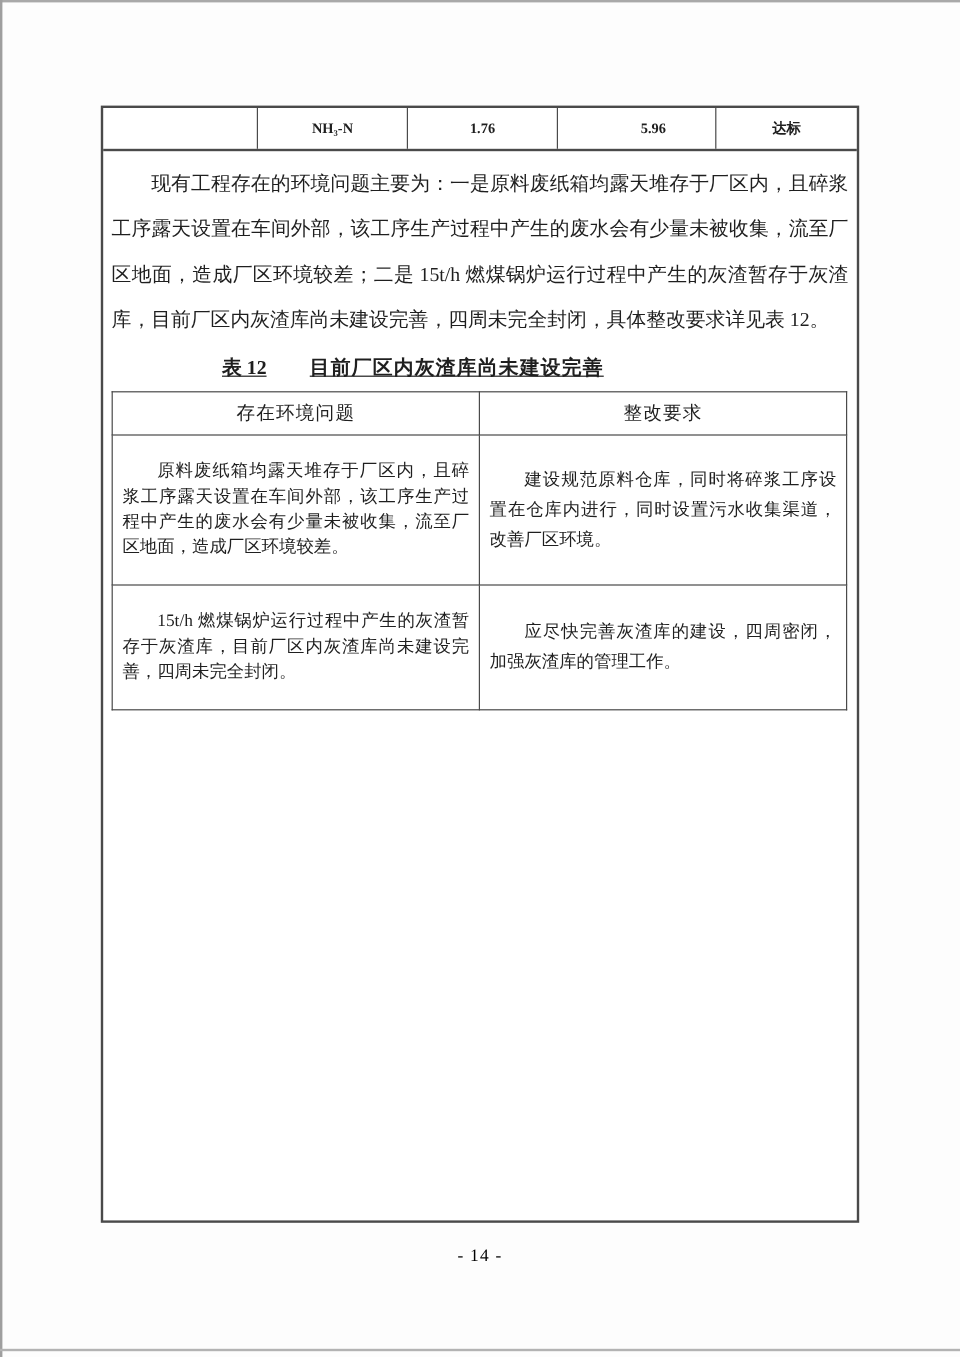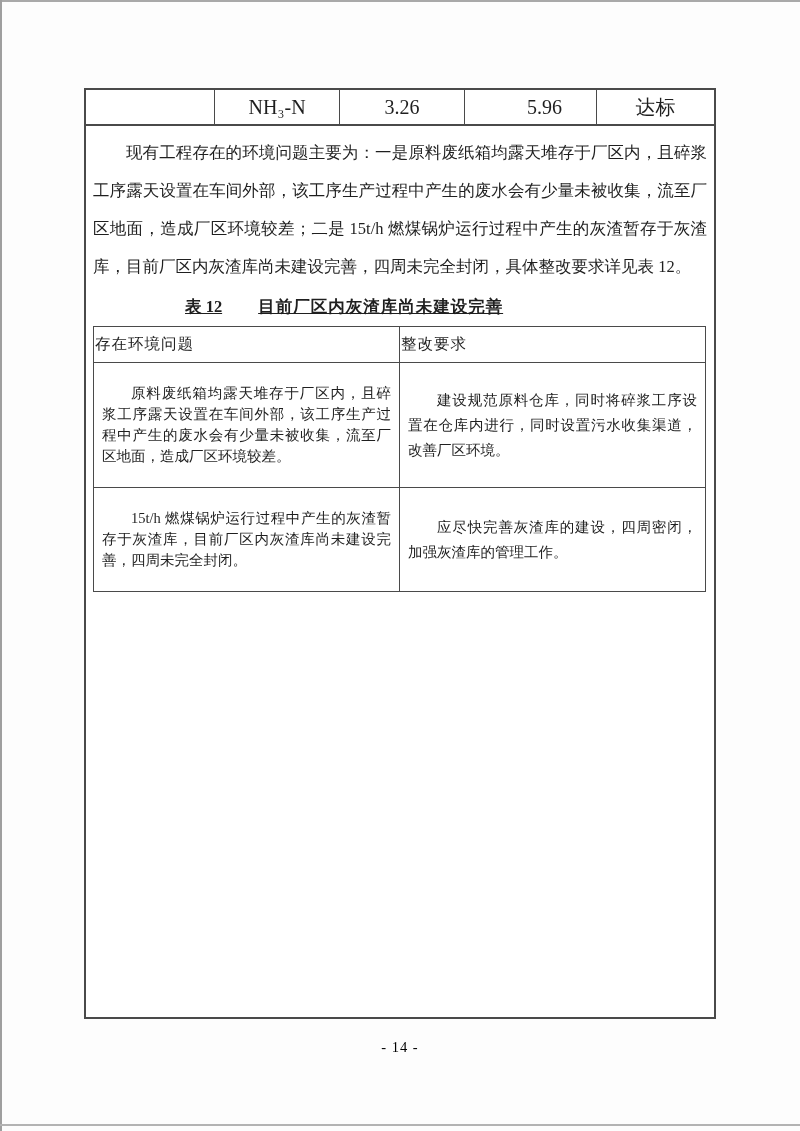--- a/index.html
+++ b/index.html
@@ -22,21 +22,21 @@
     width:632px; height:931px;
     border:2px solid #4a4a4a;
     box-sizing:border-box;
     background:#ffffff;
   }
 
   
   .cont-row { display:flex; height:34px; border-bottom:2px solid #4a4a4a; }
   .cont-cell {
     display:flex; align-items:center; justify-content:center;
-    font-size:20px; box-sizing:border-box;
+    font-size:12px; box-sizing:border-box;font-weight:bold;
   }
   .cont-cell + .cont-cell { border-left:1.5px solid #4a4a4a; }
   .c1 { width:20.4%; } .c2 { width:19.9%; } .c3 { width:19.9%; }
   .c4 { width:21.0%;padding-left:28px; } .c5 { width:18.8%; }
 
   .section-heading {
     margin:18px 8px 0 34px;
     font-weight:bold;
     font-size:16.5px;
     letter-spacing:0.5px;
@@ -65,21 +65,21 @@
     width:613px;
     margin:0 0 0 7px;
   }
   table.req-table th, table.req-table td {
     border:1.5px solid #4a4a4a;
   }
   table.req-table th {
     height:33px;
     font-weight:normal;
     font-size:15.5px;
-    text-align:left;
+    text-align:center;
     letter-spacing:1px;
   }
   table.req-table td {
     font-size:14.5px;
     padding:20px 8px;
     vertical-align:middle;
     text-align:justify;
   }
   td.problem-cell  { line-height:21px; }
   td.require-cell  { line-height:25px; }
@@ -98,21 +98,21 @@
 
 <div class="edge-top"></div>
 <div class="edge-left"></div>
 <div class="edge-bottom"></div>
 
 <div class="form-box">
 
   <div class="cont-row">
     <div class="cont-cell c1"></div>
     <div class="cont-cell c2">NH₃-N</div>
-    <div class="cont-cell c3">3.26</div>
+    <div class="cont-cell c3">1.76</div>
     <div class="cont-cell c4">5.96</div>
     <div class="cont-cell c5">达标</div>
   </div>
 
 
   <div class="body-paragraph">现有工程存在的环境问题主要为：一是原料废纸箱均露天堆存于厂区内，且碎浆工序露天设置在车间外部，该工序生产过程中产生的废水会有少量未被收集，流至厂区地面，造成厂区环境较差；二是 15t/h 燃煤锅炉运行过程中产生的灰渣暂存于灰渣库，目前厂区内灰渣库尚未建设完善，四周未完全封闭，具体整改要求详见表 12。</div>
 
   <div class="table-caption">
     <span class="cap-label">表 12</span>
     <span class="cap-title">目前厂区内灰渣库尚未建设完善</span>

